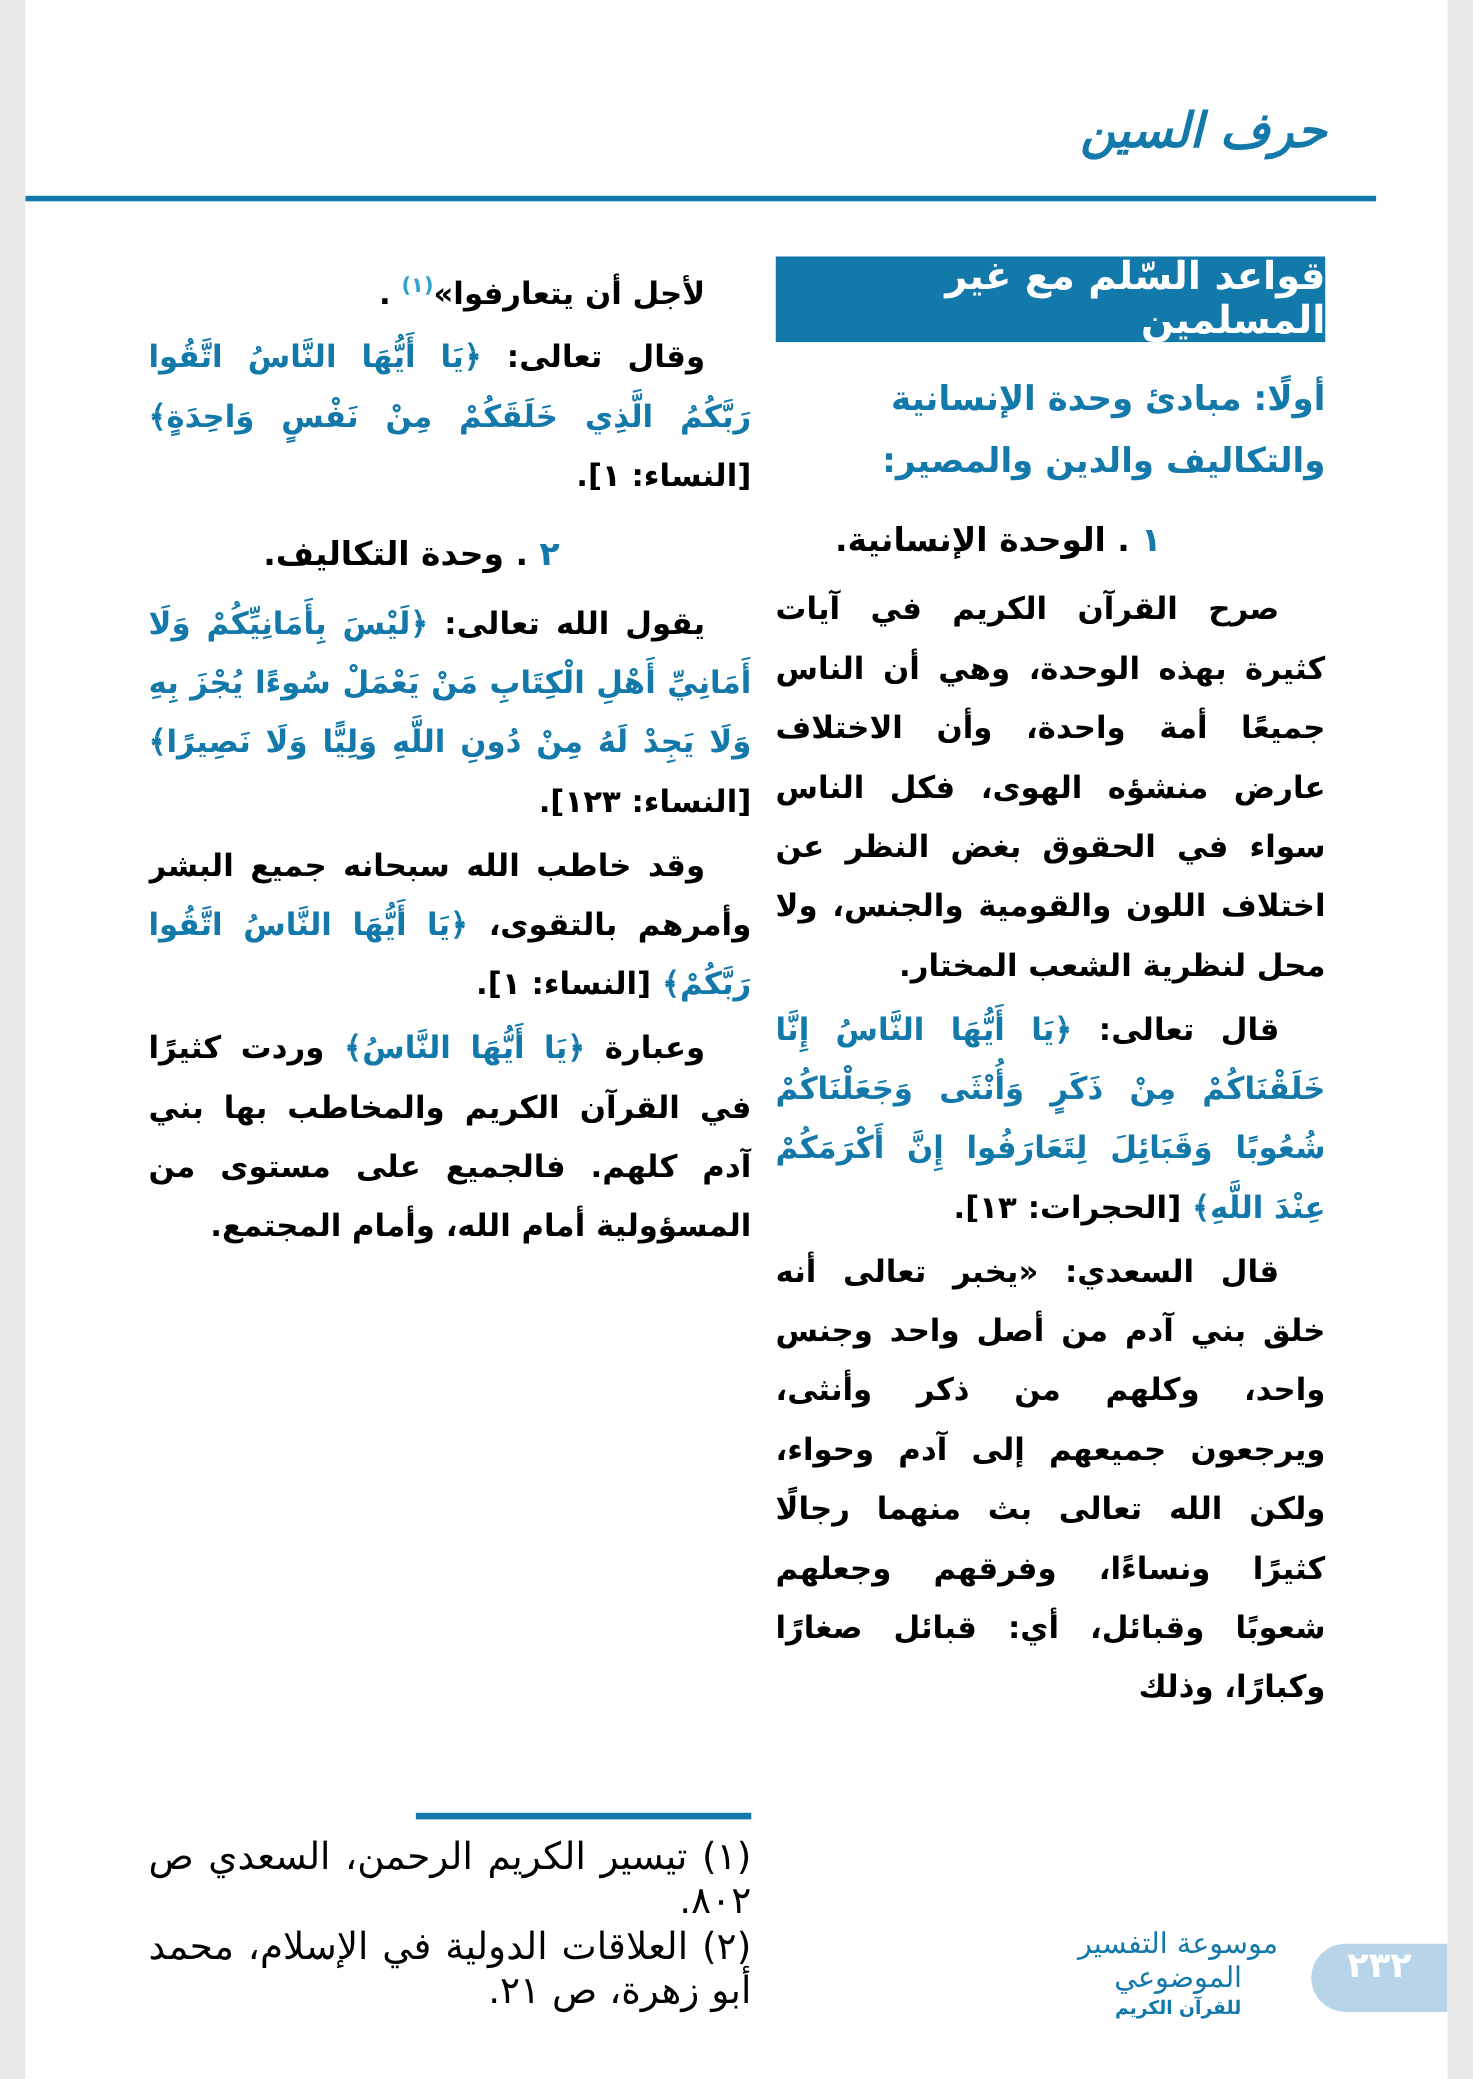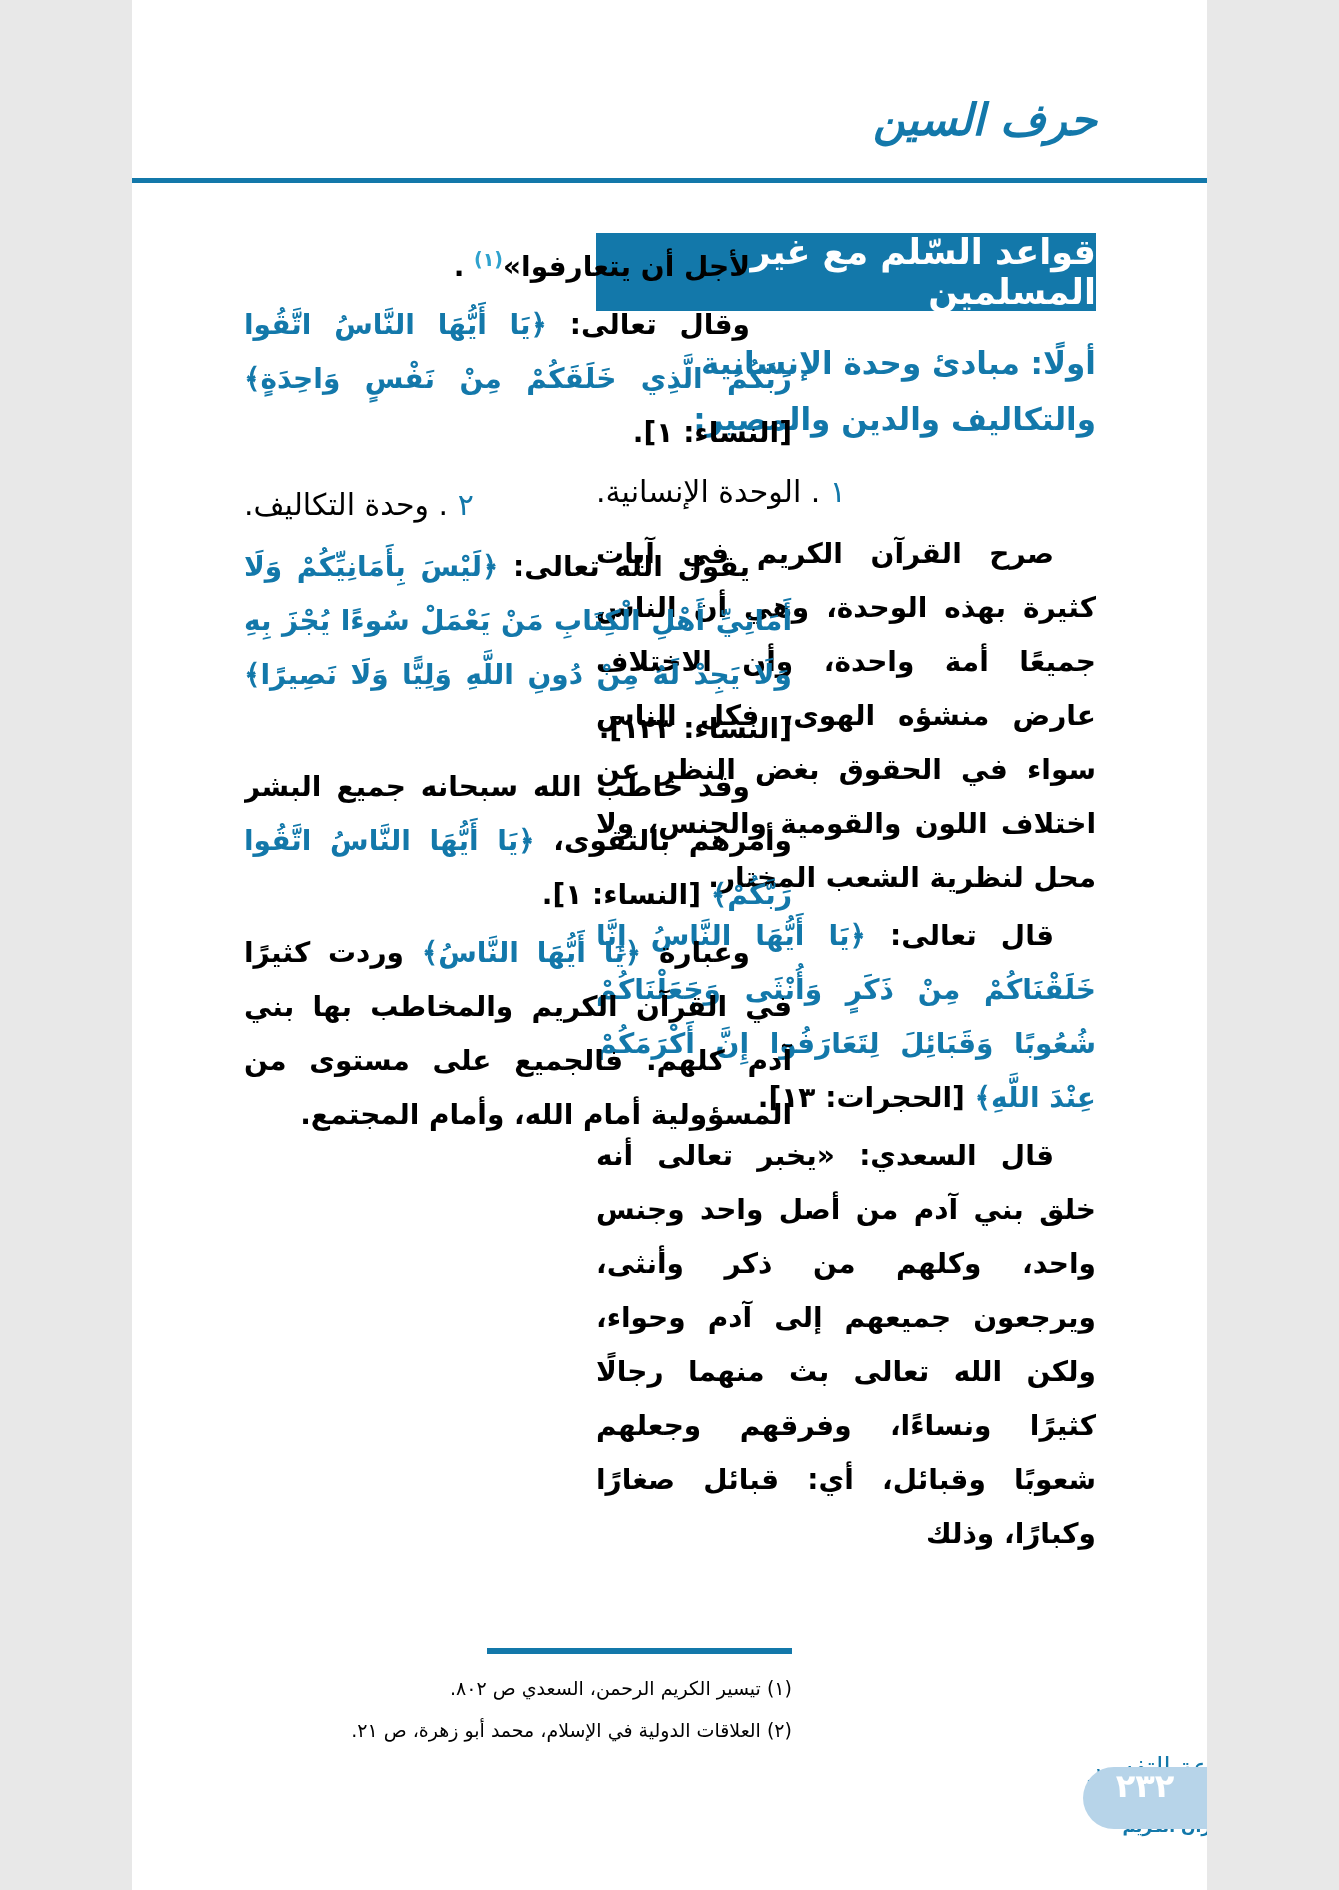--- a/index.html
+++ b/index.html
@@ -4,21 +4,21 @@
 <style>
   :root{
     --accent:#1378AA;
     --badge:#B7D4E9;
     --fnmark:#2FA2CE;
     --ink:#000000;
   }
   html,body{margin:0;padding:0;background:#e8e8e8;}
   .page{
     position:relative;
-    width:1075px;height:1890px;
+    width:1293px;height:1890px;
     margin:0 auto;
     background:#ffffff;
     overflow:hidden;
     direction:rtl;
     font-family:"DejaVu Sans", sans-serif;
     color:var(--ink);
   }
   
   .chapter-title{
     position:absolute;top:94px;right:110px;
@@ -51,41 +51,41 @@
     margin:0 0 4px 0;
   }
   .indent{text-indent:42px;}
   .verse{color:var(--accent);}
   .blue-heading{
     color:var(--accent);
     font-size:31px;font-weight:bold;line-height:56px;
     text-align:right;margin:16px 0 8px 0;
   }
   .num-heading{
-    font-size:30px;font-weight:normal;line-height:54px;
-    text-align:left;margin:18px 0 8px 0;
+    font-size:30px;font-weight:bold;line-height:54px;
+    text-align:center;margin:18px 0 8px 0;
   }
   .nh1{padding-right:95px;}
   .nh2{padding-right:70px;}
   .num-blue{color:var(--accent);}
   .fn-sup{
     color:var(--fnmark);
     font-size:19px;font-weight:bold;
     vertical-align:super;line-height:0;
   }
   
   .footnotes{
     position:absolute;top:1648px;left:112px;width:548px;
   }
   .fn-rule{
     width:305px;height:6px;background:var(--accent);
     margin-bottom:14px;
   }
   .fn-item{
-    font-size:19px;font-weight:normal;line-height:40px;
+    font-size:34px;font-weight:normal;line-height:40px;
     text-align:justify;text-align-last:right;
     margin:0 0 2px 0;
   }
   
   .footer-logo{
     position:absolute;top:1752px;left:918px;width:260px;
     text-align:center;color:var(--accent);
   }
   .logo-main{font-size:26px;font-weight:normal;line-height:31px;}
   .logo-sub{font-size:17px;font-weight:bold;line-height:24px;}

